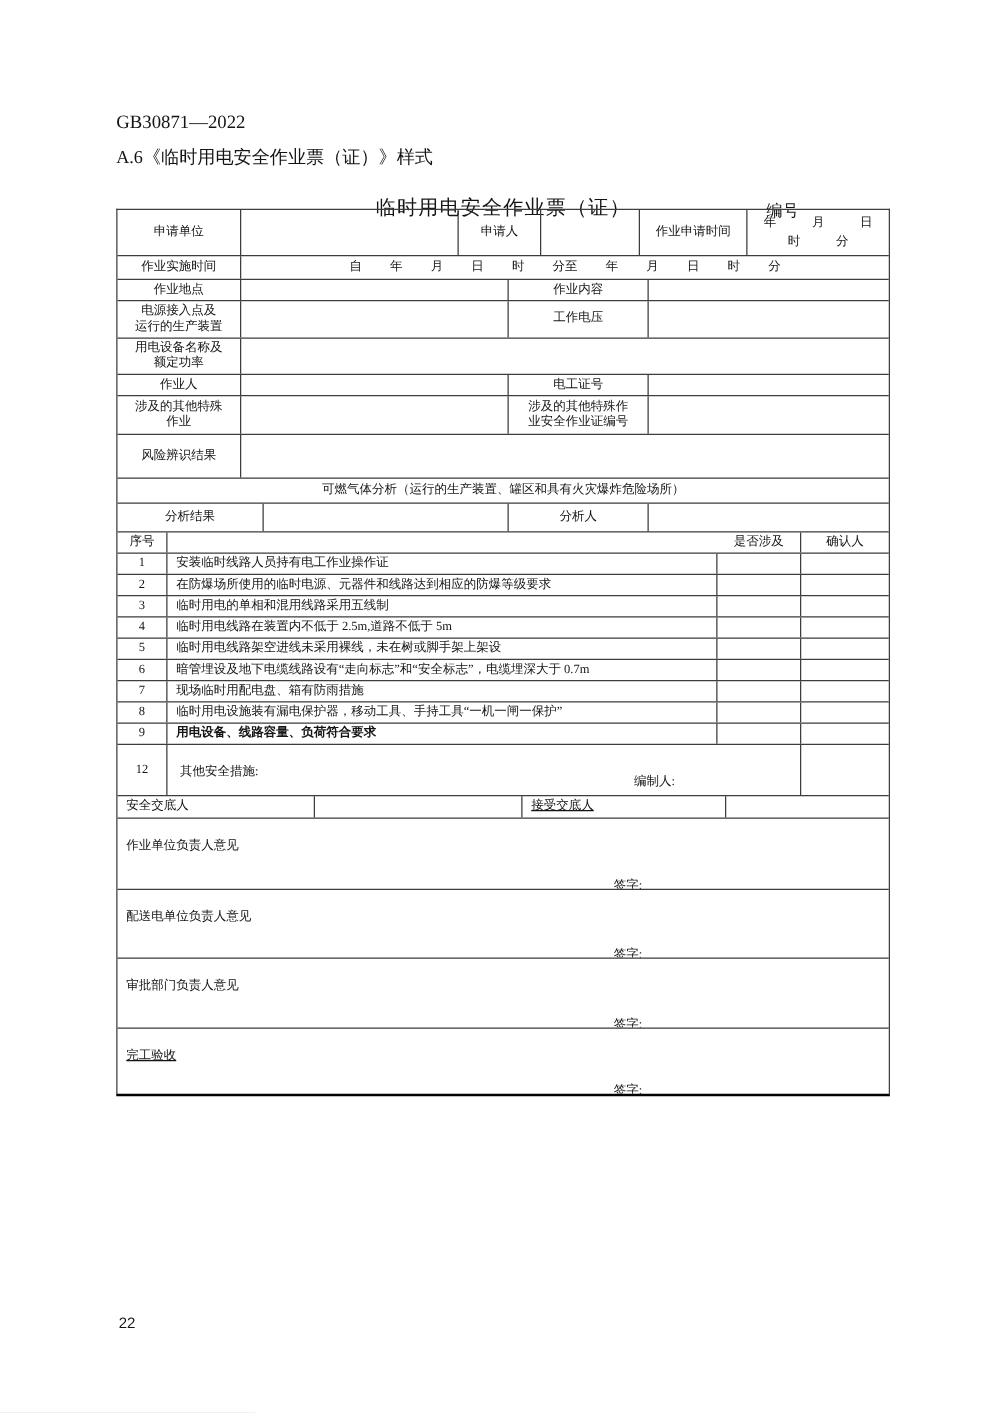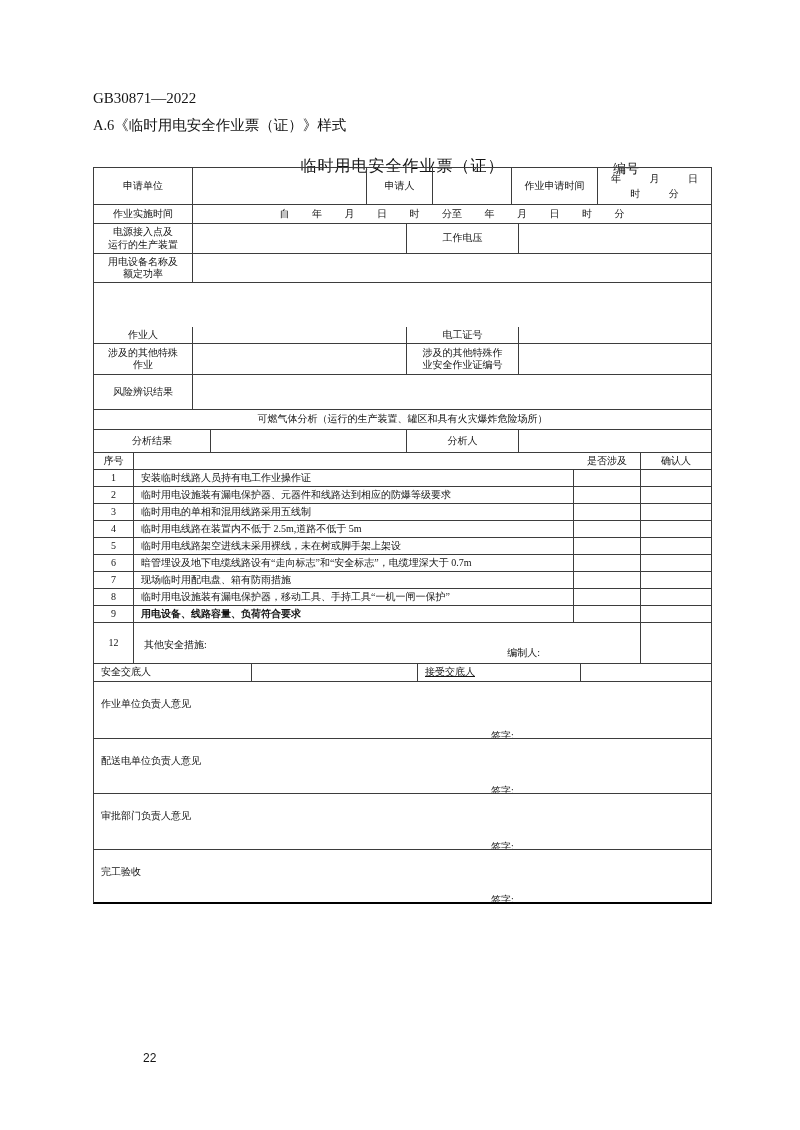--- a/index.html
+++ b/index.html
@@ -5,21 +5,21 @@
   html,body{margin:0;padding:0;background:#e8e8e8;}
   .sheet{
     position:relative;width:800px;height:1130px;background:#ffffff;
     font-family:"Liberation Serif","DejaVu Serif",serif;color:#141414;
     margin:0 auto;overflow:hidden;
   }
   .hdr-std{position:absolute;left:93px;top:90px;font-size:15px;}
   .hdr-sec{position:absolute;left:93px;top:116px;font-size:14.5px;}
   .form-title{position:absolute;left:93px;top:156px;width:619px;text-align:center;font-size:16px;letter-spacing:1px;}
   .form-no{position:absolute;left:613px;top:160px;font-size:13px;}
-  .pageno{position:absolute;left:95px;top:1051px;font-size:12px;font-family:"Liberation Sans","DejaVu Sans",sans-serif;margin-left:48px;}
+  .pageno{position:absolute;left:95px;top:1051px;font-size:12px;font-family:"Liberation Sans","DejaVu Sans",sans-serif;}
 
   .tbl{
     position:absolute;left:93px;top:167px;width:619px;box-sizing:border-box;
     border:1px solid #3d3d3d;border-bottom:2.5px solid #000;
     font-size:10px;line-height:1.25;
   }
   .row{display:flex;box-sizing:border-box;border-bottom:1px solid #3d3d3d;}
   .row:last-child{border-bottom:none;}
   .c{
     box-sizing:border-box;border-right:1px solid #3d3d3d;
@@ -57,36 +57,42 @@
       <div class="c" style="width:86px;">作业申请时间</div>
       <div class="c datecell">年 月 日
 时 分</div>
     </div>
 
     <div class="row" style="height:19px;">
       <div class="c" style="width:99px;">作业实施时间</div>
       <div class="c spread">自 年 月 日 时 分至 年 月 日 时 分</div>
     </div>
 
+    <div class="row" style="height:17px;">
+      <div class="c" style="width:99px;">作业地点</div>
+      <div class="c" style="width:214px;"></div>
+      <div class="c" style="width:112px;">作业内容</div>
+      <div class="c"></div>
+    </div>
 
     <div class="row" style="height:30px;">
       <div class="c" style="width:99px;">电源接入点及
 运行的生产装置</div>
       <div class="c" style="width:214px;"></div>
       <div class="c" style="width:112px;">工作电压</div>
       <div class="c"></div>
     </div>
 
     <div class="row" style="height:29px;">
       <div class="c" style="width:99px;">用电设备名称及
 额定功率</div>
       <div class="c"></div>
     </div>
 
-    <div class="row" style="height:17px;margin-top:44px;">
+    <div class="row" style="height:17px;">
       <div class="c" style="width:99px;">作业人</div>
       <div class="c" style="width:214px;"></div>
       <div class="c" style="width:112px;">电工证号</div>
       <div class="c"></div>
     </div>
 
     <div class="row" style="height:31px;">
       <div class="c" style="width:99px;">涉及的其他特殊
 作业</div>
       <div class="c" style="width:214px;"></div>
@@ -120,21 +126,21 @@
     </div>
 
     <div class="row" style="height:17px;">
       <div class="c" style="width:40px;">1</div>
       <div class="c l" style="width:440px;">安装临时线路人员持有电工作业操作证</div>
       <div class="c" style="width:67px;"></div>
       <div class="c"></div>
     </div>
     <div class="row" style="height:17px;">
       <div class="c" style="width:40px;">2</div>
-      <div class="c l" style="width:440px;">临时用电设施装有漏电保护器、元器件和线路达到相应的防爆等级要求</div>
+      <div class="c l" style="width:440px;">在防爆场所使用的临时电源、元器件和线路达到相应的防爆等级要求</div>
       <div class="c" style="width:67px;"></div>
       <div class="c"></div>
     </div>
     <div class="row" style="height:17px;">
       <div class="c" style="width:40px;">3</div>
       <div class="c l" style="width:440px;">临时用电的单相和混用线路采用五线制</div>
       <div class="c" style="width:67px;"></div>
       <div class="c"></div>
     </div>
     <div class="row" style="height:17px;">
@@ -210,21 +216,21 @@
     </div>
     <div class="row" style="height:56px;">
       <div class="c opin">
         <span>审批部门负责人意见</span>
         <div class="signrow">
           <span class="signlbl">签字:</span>
           
         </div>
       </div>
     </div>
-    <div class="row" style="height:52px;">
+    <div class="row" style="height:52px;text-decoration:underline;">
       <div class="c opin">
         <span>完工验收</span>
         <div class="signrow">
           <span class="signlbl">签字:</span>
           
         </div>
       </div>
     </div>
 
   </div>

